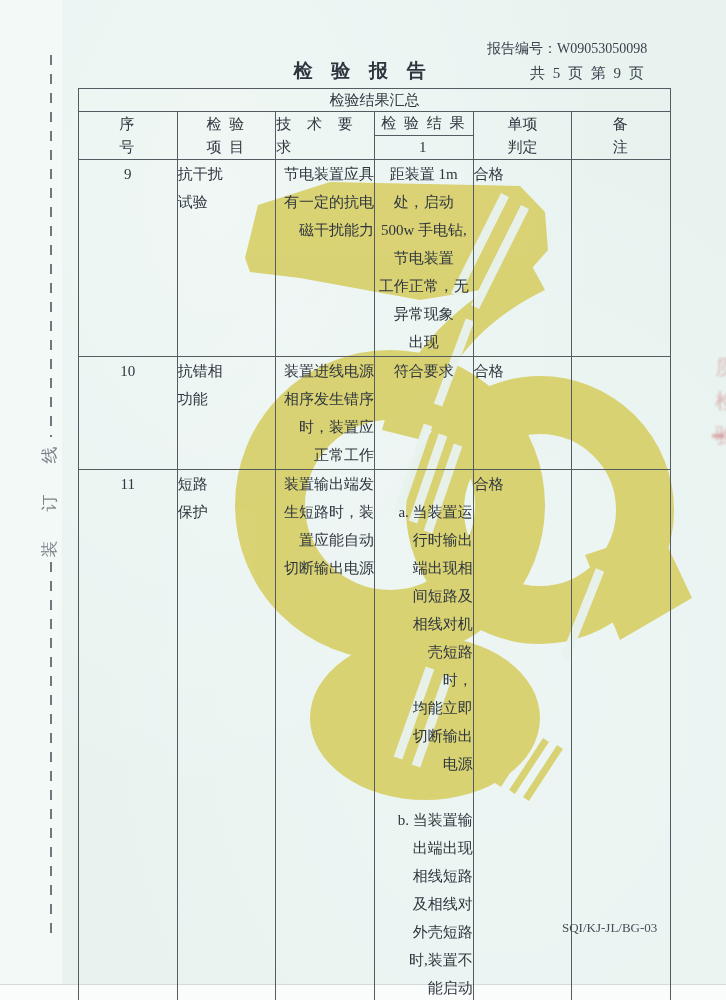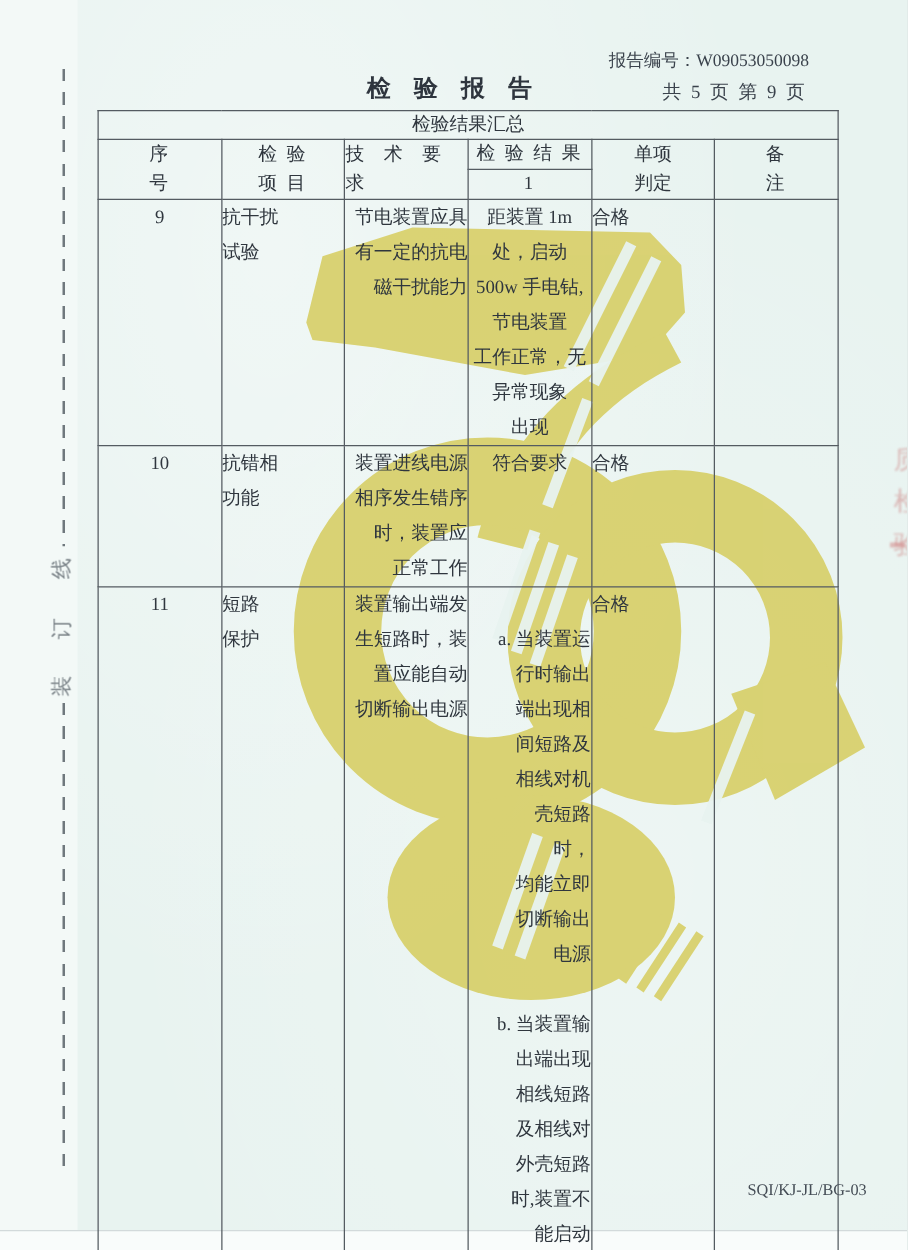--- a/index.html
+++ b/index.html
@@ -34,21 +34,21 @@
   .red-edge span{display:block;font-size:21px;line-height:34px;color:#c96f6f;
     opacity:.45;filter:blur(1px);margin-left:4px;}
   .red-tick{position:absolute;right:2px;top:434px;width:12px;height:4px;background:#cf7b7b;opacity:.5;filter:blur(.8px);}
 
   
   .hdr{position:absolute;z-index:2;white-space:nowrap;}
   .institute{left:83px;top:36px;font-size:19px;letter-spacing:1.5px;color:#39414b;}
   .report-no{left:487px;top:40px;font-size:14px;color:#3a424c;text-align:right;}
   .doc-title{left:0;top:58px;width:726px;text-align:center;font-size:19px;font-weight:bold;letter-spacing:7px;color:#2e353e;}
   .pagination{left:530px;top:64px;font-size:15px;letter-spacing:2px;color:#3a424c;}
-  .form-code{left:562px;top:944px;font-size:13px;color:#454d56;font-family:"Liberation Serif","DejaVu Serif",serif;margin-left:36px;}
+  .form-code{left:562px;top:920px;font-size:13px;color:#454d56;font-family:"Liberation Serif","DejaVu Serif",serif;}
 
   
   .wm{position:absolute;left:0;top:0;z-index:1;}
 
   
   table.rpt{position:absolute;left:78px;top:88px;z-index:2;
     width:593px;border-collapse:collapse;table-layout:fixed;
     font-size:15px;color:#2f363e;}
   table.rpt td{border:1px solid #545b61;padding:0;vertical-align:top;
     white-space:pre-line;line-height:28px;overflow:hidden;}

